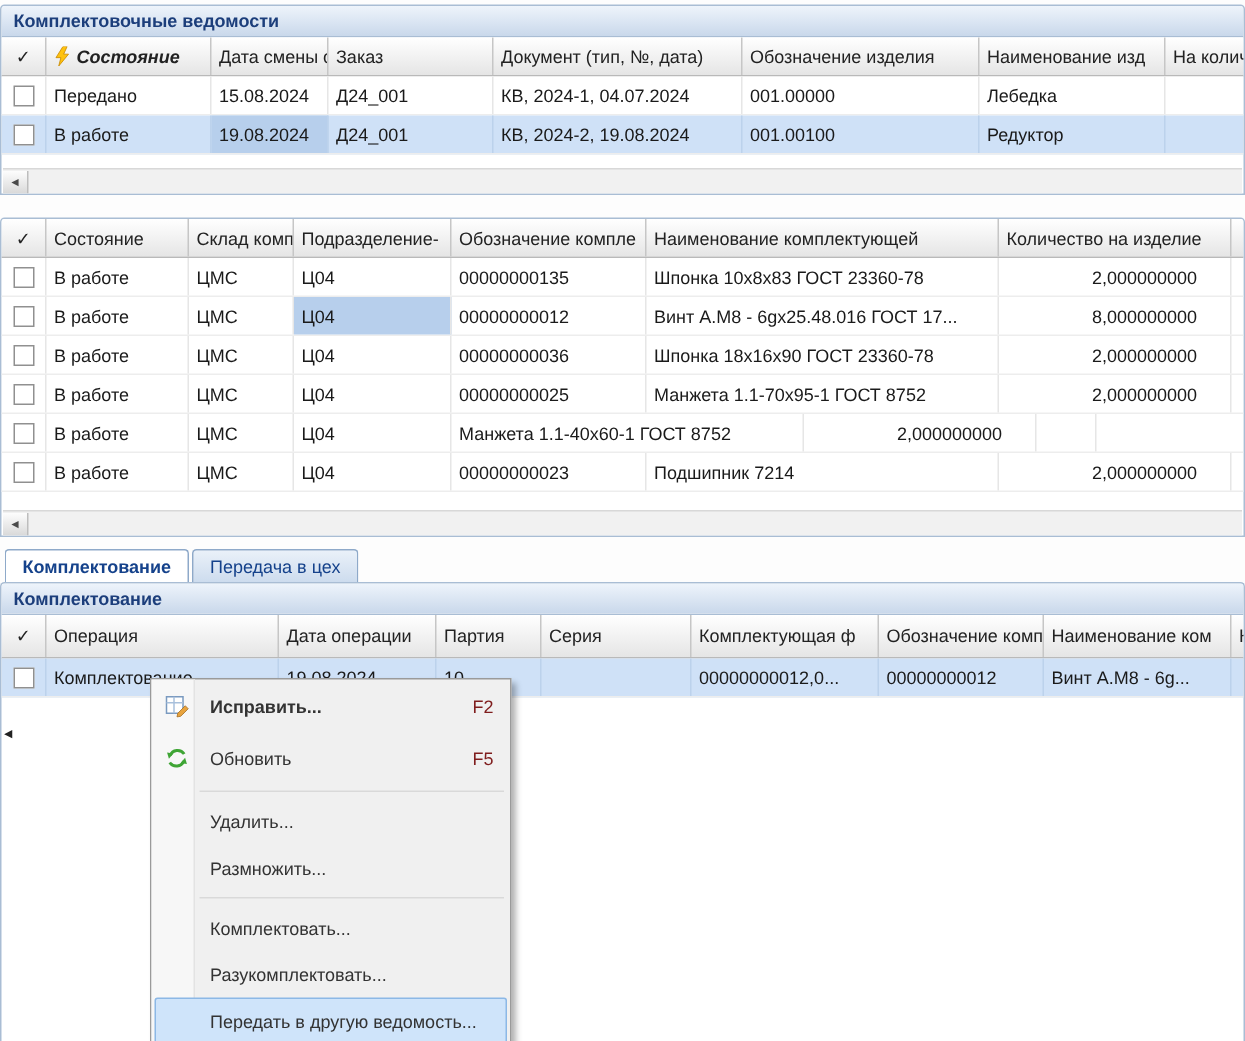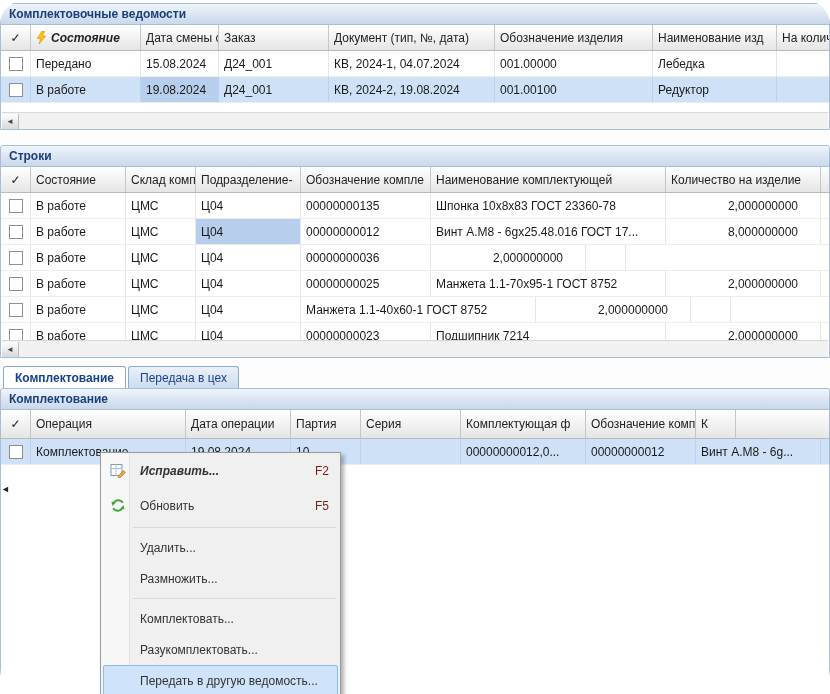--- a/index.html
+++ b/index.html
@@ -1,17 +1,17 @@
 <!DOCTYPE html>
 <html><head>
 <meta charset="utf-8">
 <style>
   html,body{margin:0;padding:0;background:#fff;}
   .screen{position:relative;width:830px;height:694px;overflow:hidden;background:#fdfdfd;
-          font-family:"Liberation Sans",sans-serif;font-size:12px;color:#1a1a1a;border-radius:25px;}
+          font-family:"Liberation Sans",sans-serif;font-size:12px;color:#1a1a1a;}
   .panel{position:absolute;left:0;width:830px;background:#fff;border:1px solid #a9bdd4;
          border-radius:3px 3px 0 0;box-sizing:border-box;overflow:hidden;}
   #panel1{top:3px;height:127px;}
   #panel2{top:145px;height:213px;}
   #panel3{top:388px;height:306px;border-bottom:none;}
   .titlebar{height:20px;line-height:20px;padding-left:8px;font-weight:bold;color:#1c3e7b;
             background:linear-gradient(#eef4fb,#c9d8eb);border-bottom:1px solid #a9bdd4;
             border-radius:2px 2px 0 0;}
   .hrow{display:flex;height:25px;background:linear-gradient(#ffffff,#e5e5e5);
         border-bottom:1px solid #b9b9b9;}
@@ -52,21 +52,21 @@
   
   .cmenu{position:absolute;left:100px;top:452px;width:241px;background:#f0f0f0;
          border:1px solid #9a9a9a;box-shadow:3px 3px 4px rgba(0,0,0,.3);box-sizing:border-box;}
   .cmenu-body{position:relative;}
   .cmenu-body::before{content:"";position:absolute;left:0;top:0;bottom:0;width:28px;
                       background:#f7f7f7;border-right:1px solid #e3e3e3;}
   .mi{position:relative;display:flex;align-items:center;height:29px;padding:0 8px 0 36px;
       border:1px solid transparent;margin:0 2px;color:#333;}
   .mi.big{height:33px;}
   .mi .sc{margin-left:auto;color:#7f1d1d;}
-  .mi.bold .lbl{font-weight:bold;font-style:italic;}
+  .mi.bold .lbl{font-weight:bold;}
   .mi.hl{background:#cfe4fa;border-color:#8cb8e6;border-radius:2px;}
   .micon{position:absolute;left:5px;top:50%;transform:translateY(-50%);width:17px;height:17px;
          display:flex;align-items:center;justify-content:center;}
   .msep{height:1px;background:#d9d9d9;margin:4px 4px 4px 32px;position:relative;}
   .stray{position:absolute;left:1px;top:484px;font-size:9px;color:#222;}
 </style>
 </head>
 <body>
 
 <div class="screen">
@@ -113,21 +113,20 @@
       <div class="cell t1c5">001.00100</div>
       <div class="cell t1c6">Редуктор</div>
       <div class="cell t1c7"></div>
     </div>
     <div class="hscroll">
       <div class="scrollbtn">◄</div>
     </div>
   </section>
 
   <section class="panel" id="panel2">
-    <div class="titlebar">Строки</div>
     <div class="hrow">
       <div class="hcell t2c0 cbcell">✓</div>
       <div class="hcell t2c1">Состояние</div>
       <div class="hcell t2c2">Склад комп</div>
       <div class="hcell t2c3">Подразделение-</div>
       <div class="hcell t2c4">Обозначение компле</div>
       <div class="hcell t2c5">Наименование комплектующей</div>
       <div class="hcell t2c6">Количество на изделие</div>
       <div class="hcell t2c7"></div>
     </div>
@@ -157,20 +156,21 @@
       <div class="cell t2c7"></div>
     </div>
     <div class="row">
       <div class="cell t2c0 cbcell">
           <span class="cb"></span>
         </div>
       <div class="cell t2c1">В работе</div>
       <div class="cell t2c2">ЦМС</div>
       <div class="cell t2c3">Ц04</div>
       <div class="cell t2c4">00000000036</div>
+      <div class="cell t2c5">Шпонка 18x16x90 ГОСТ 23360-78</div>
       <div class="cell t2c6 num">2,000000000</div>
       <div class="cell t2c7"></div>
     </div>
     <div class="row">
       <div class="cell t2c0 cbcell">
           <span class="cb"></span>
         </div>
       <div class="cell t2c1">В работе</div>
       <div class="cell t2c2">ЦМС</div>
       <div class="cell t2c3">Ц04</div>
@@ -215,20 +215,21 @@
   <section class="panel" id="panel3">
     <div class="titlebar">Комплектование</div>
     <div class="hrow tall">
       <div class="hcell t3c0 cbcell">✓</div>
       <div class="hcell t3c1">Операция</div>
       <div class="hcell t3c2">Дата операции</div>
       <div class="hcell t3c3">Партия</div>
       <div class="hcell t3c4">Серия</div>
       <div class="hcell t3c5">Комплектующая ф</div>
       <div class="hcell t3c6">Обозначение комп</div>
+      <div class="hcell t3c7">Наименование ком</div>
       <div class="hcell t3c8">К</div>
     </div>
     <div class="row sel">
       <div class="cell t3c0 cbcell">
           <span class="cb"></span>
         </div>
       <div class="cell t3c1">Комплектование</div>
       <div class="cell t3c2">19.08.2024</div>
       <div class="cell t3c3">10</div>
       <div class="cell t3c4"></div>

